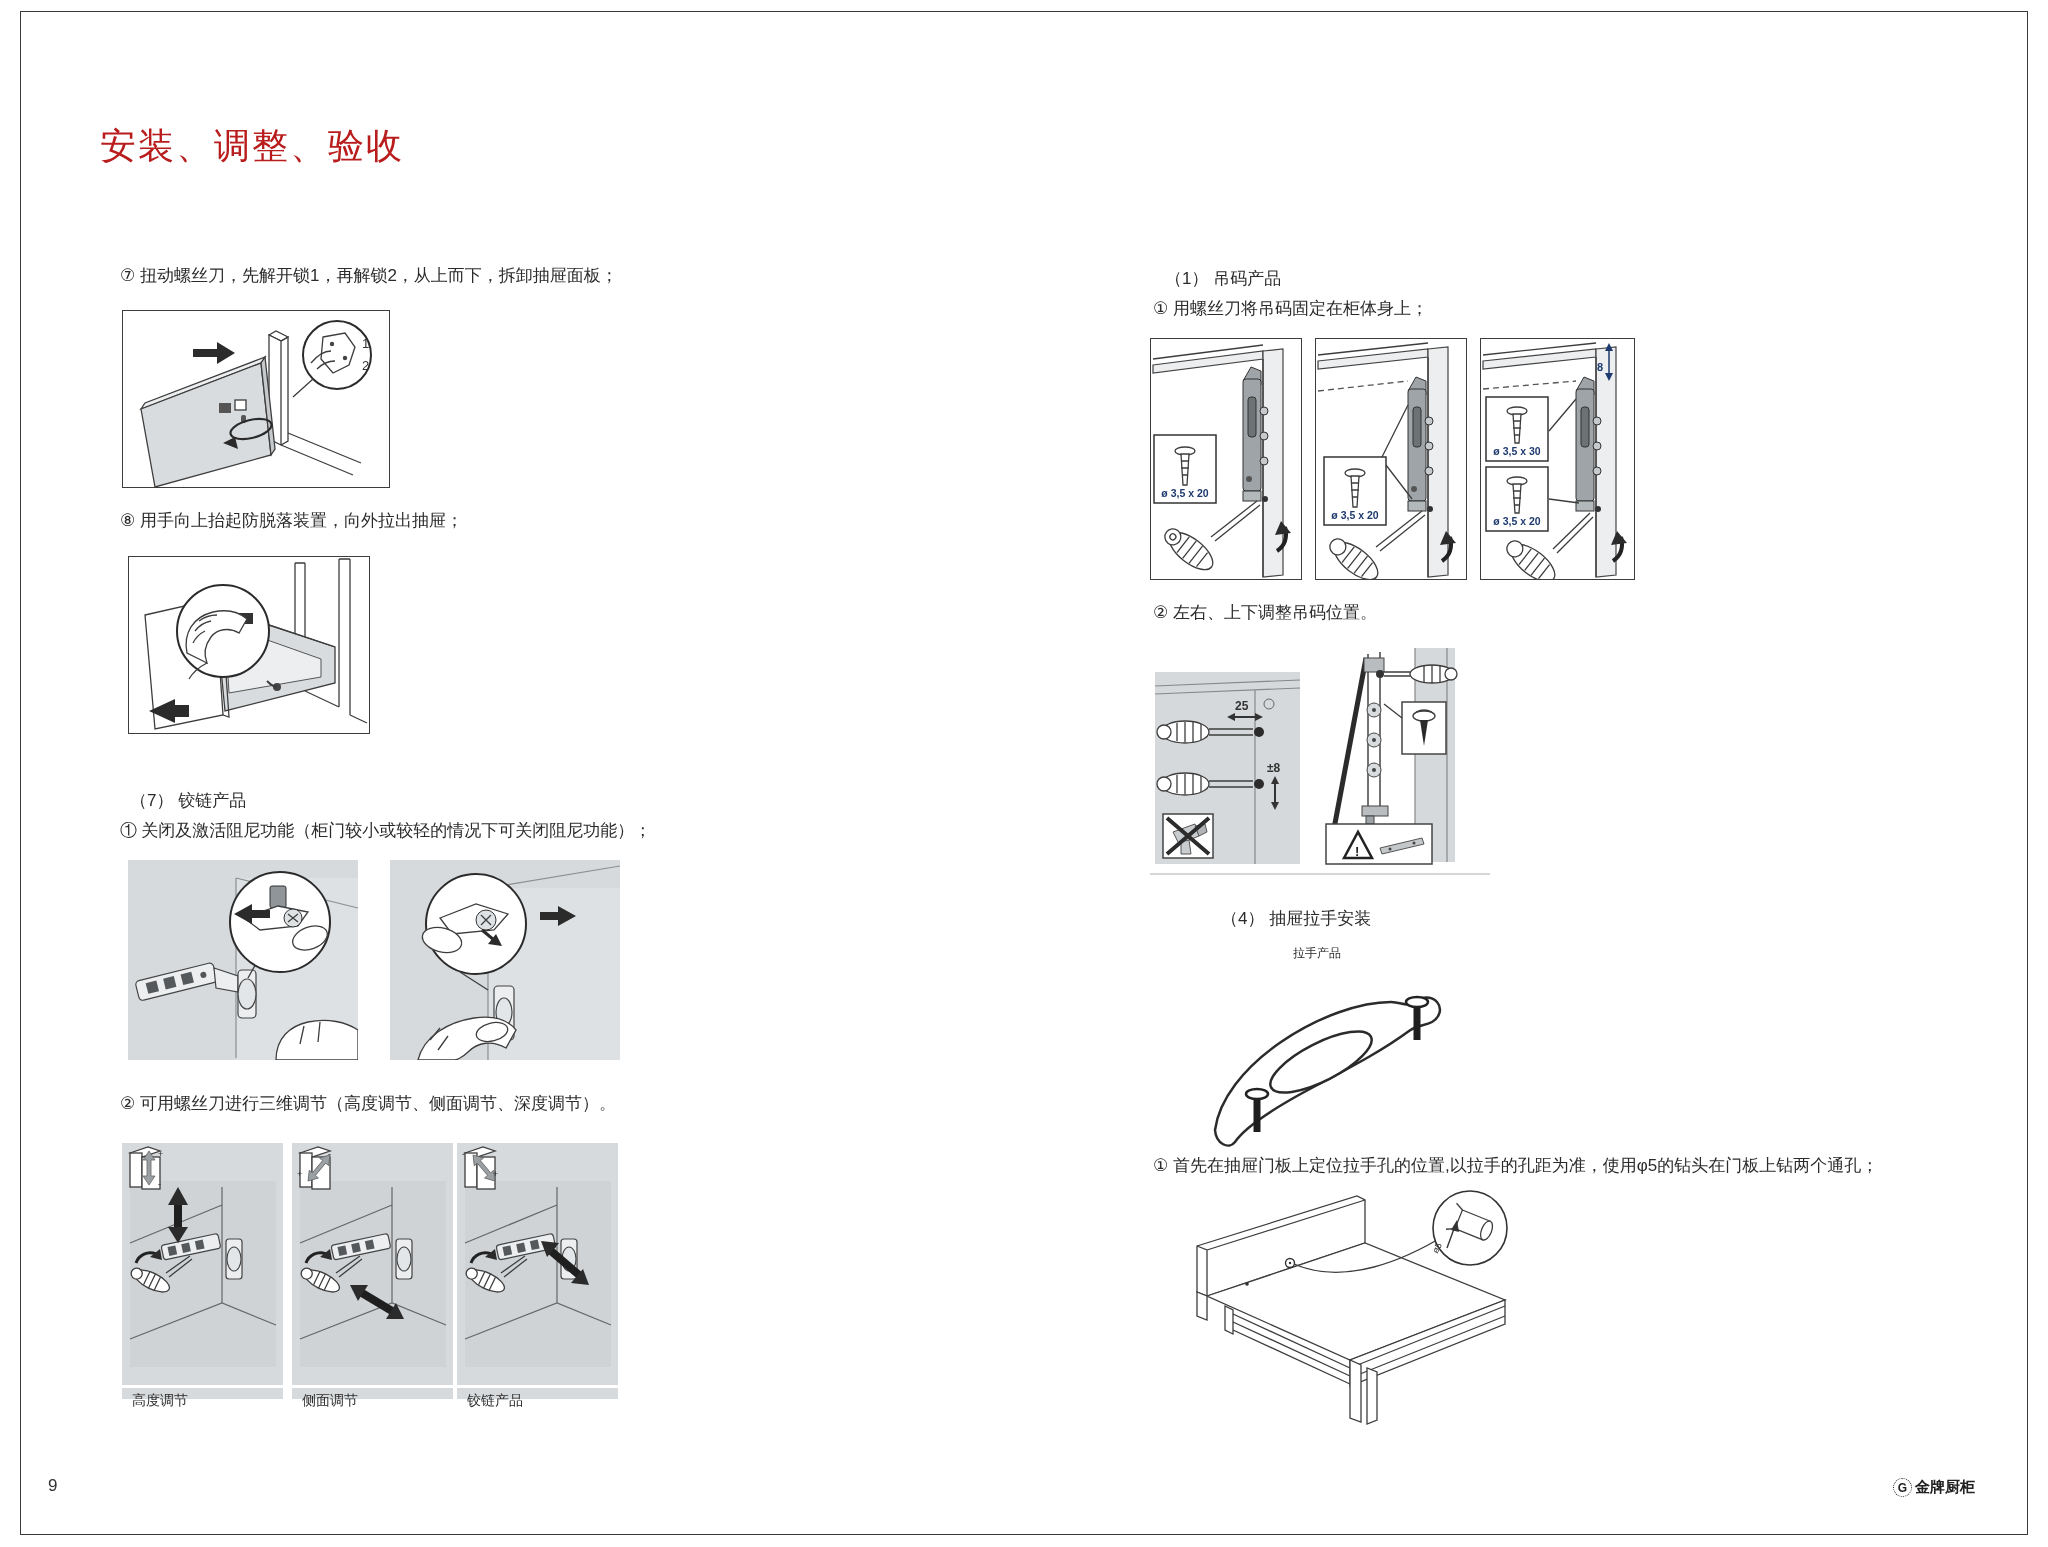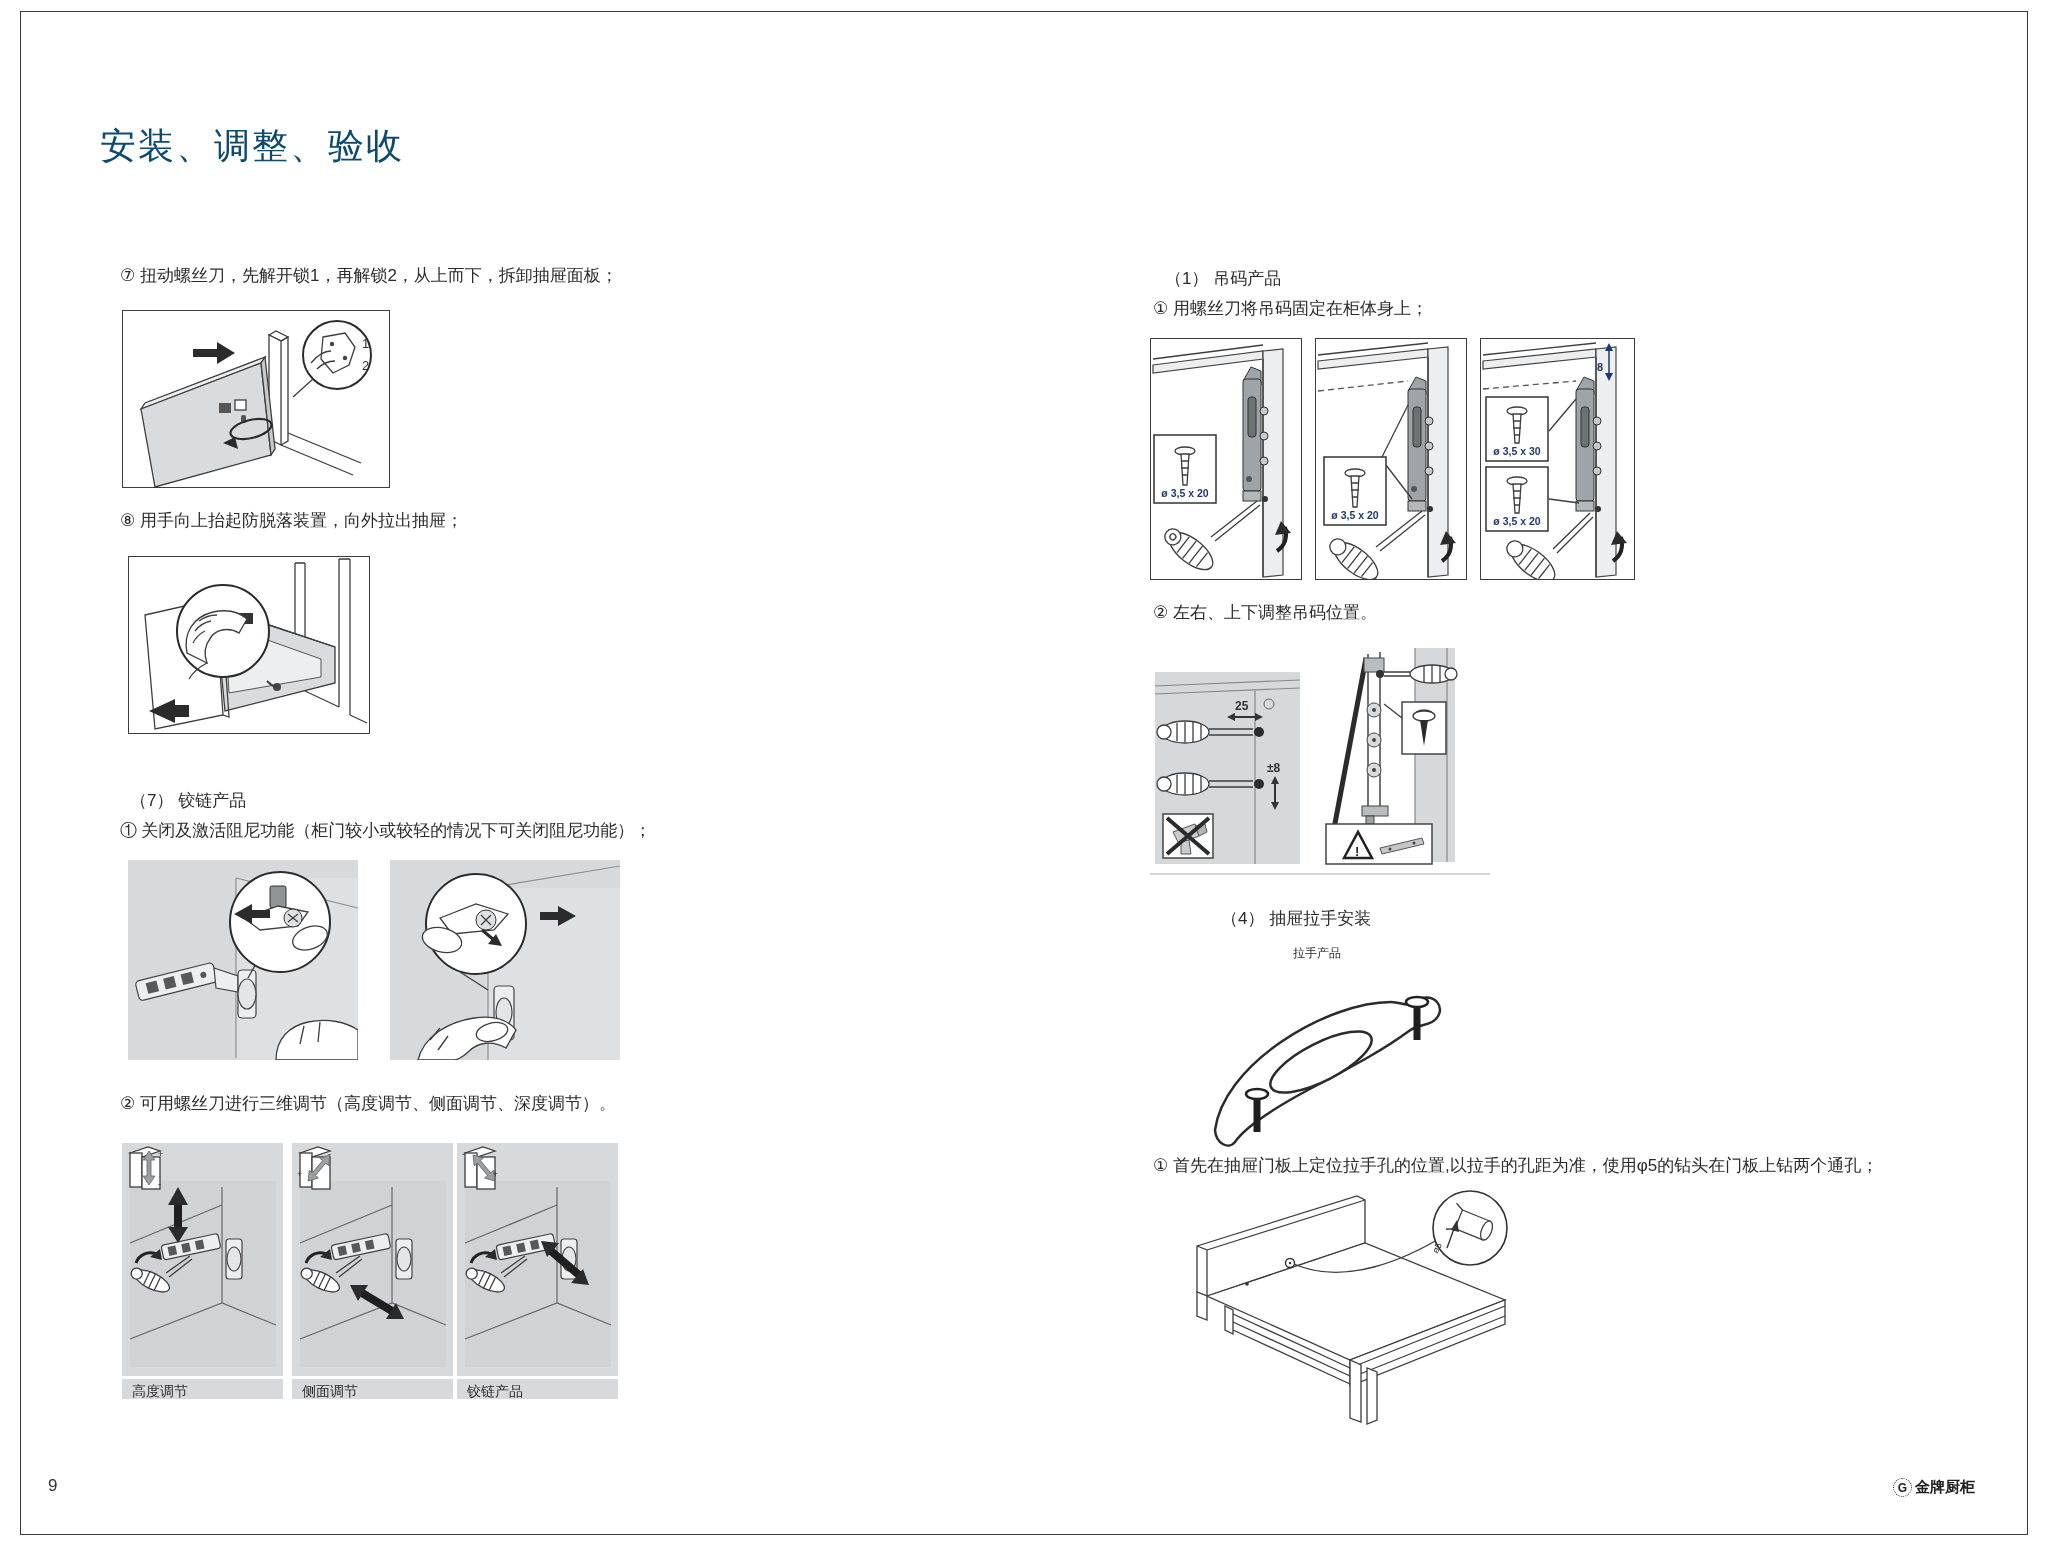--- a/index.html
+++ b/index.html
@@ -1,26 +1,26 @@
 <!DOCTYPE html>
 <html><head>
 <meta charset="utf-8">
 <style>
   html,body{margin:0;padding:0;background:#fff;}
   #canvas{position:relative;width:2048px;height:1547px;background:#fff;overflow:hidden;
           font-family:"Liberation Sans","DejaVu Sans",sans-serif;color:#2b2b2b;}
   .frame{position:absolute;left:20px;top:11px;width:2006px;height:1522px;border:1px solid #3a3a3a;}
   .abs{position:absolute;}
-  .title{font-size:36px;font-weight:500;letter-spacing:2px;color:#0c4a6e;white-space:nowrap;}
+  .title{font-size:36px;font-weight:500;letter-spacing:2px;color:#b91c1c;white-space:nowrap;}
   .body-t{font-size:17px;line-height:22px;color:#2b2b2b;white-space:nowrap;margin-left:20px;}
   .cap{font-size:14px;color:#2b2b2b;}
   .figbox{border:1px solid #3d3d3d;background:#fff;box-sizing:border-box;}
   .grayfig{background:#d7dadc;}
   .adj-panel{background:#d7dadc;}
-  .adj-cap{position:absolute;left:0;right:0;bottom:0;height:23px;line-height:25px;
+  .adj-cap{position:absolute;left:0;right:0;bottom:0;height:14px;line-height:25px;
            background:#d7dadc;border-top:3px solid #fff;padding-left:10px;box-sizing:border-box;}
   .pageno{font-size:17px;color:#333;}
   .brand{font-size:15px;font-weight:700;color:#222;white-space:nowrap;display:flex;align-items:center;gap:3px;}
   .brand .mark{display:inline-flex;align-items:center;justify-content:center;width:17px;height:17px;
                border:1.5px dotted #222;border-radius:50%;font-size:12px;font-weight:700;}
   svg{display:block;}
   .ln{stroke:#3d3d3d;fill:none;stroke-width:1.3;}
   .ln2{stroke:#3d3d3d;fill:none;stroke-width:2;}
   .wh{fill:#fff;stroke:#3d3d3d;stroke-width:1.3;}
   .gy{fill:#d9dcde;stroke:#3d3d3d;stroke-width:1.3;}

